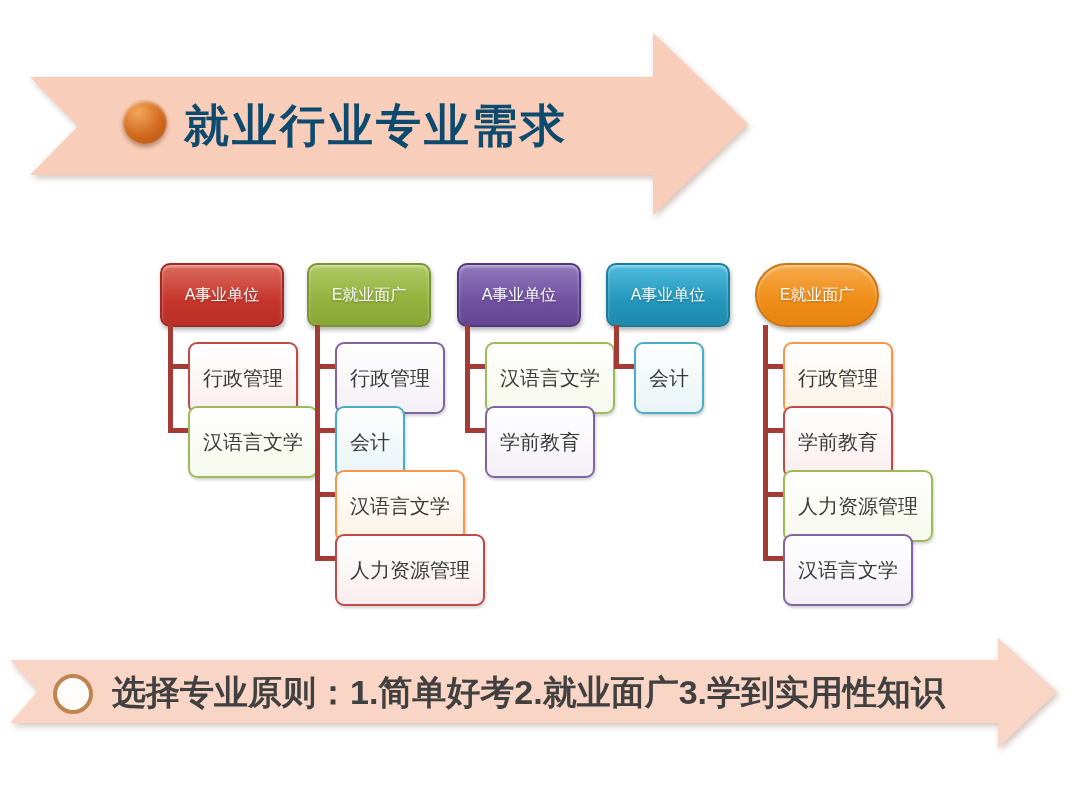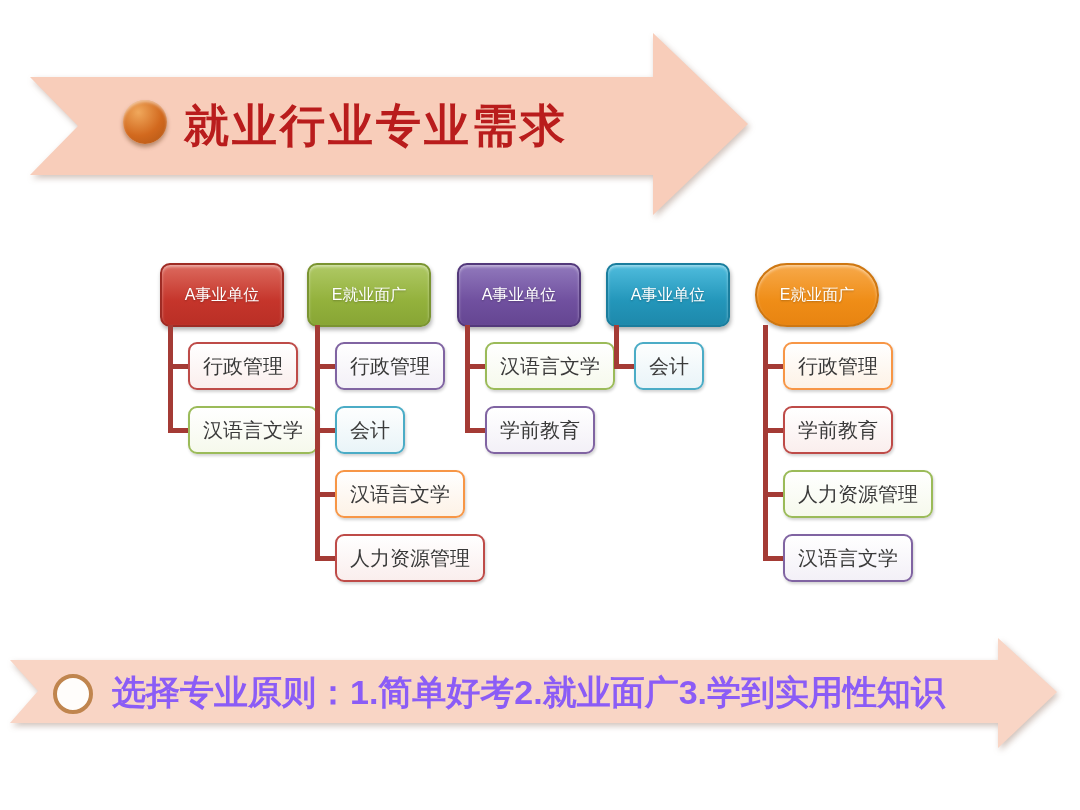--- a/index.html
+++ b/index.html
@@ -25,31 +25,31 @@
   }
 
   .top-bullet {
     position: absolute; left: 123px; top: 100px; width: 44px; height: 44px;
     border-radius: 50%;
     background: radial-gradient(circle at 35% 28%, #F0A85C 0%, #D2691E 55%, #AE5414 100%);
     box-shadow: 0 3px 4px rgba(100,50,10,0.45), inset 0 2px 3px rgba(255,255,255,0.5);
   }
   .top-title {
     position: absolute; left: 184px; top: 96px; height: 60px; line-height: 60px;
-    font-size: 45px; font-weight: 700; color: #b91c1c; letter-spacing: 3px;
+    font-size: 45px; font-weight: 700; color: #0c4a6e; letter-spacing: 3px;
     white-space: nowrap;
   }
 
   .bottom-bullet {
     position: absolute; left: 53px; top: 674px; width: 32px; height: 32px;
     border-radius: 50%; background: #fffdfb; border: 4px solid #C0854E;
   }
   .bottom-text {
     position: absolute; left: 112px; top: 672px; height: 40px; line-height: 40px;
-    font-size: 34px; font-weight: 700; color: #8b5cf6; white-space: nowrap;
+    font-size: 34px; font-weight: 700; color: #404040; white-space: nowrap;
   }
 
   
   .column { position: absolute; top: 263px; width: 150px; }
   .hdr {
     position: absolute; left: 0; top: 0; width: 120px; height: 60px;
     border-radius: 10px; border: 2px solid transparent;
     display: flex; align-items: center; justify-content: center;
     color: #ffffff; font-size: 16px; font-weight: 500; white-space: nowrap;
     text-shadow: 0 1px 2px rgba(0,0,0,0.25);
@@ -59,21 +59,21 @@
   .hdr-green  { background: linear-gradient(180deg,#AFC965,#93B13C 60%,#88A535); border-color:#7A9431; }
   .hdr-purple { background: linear-gradient(180deg,#9179BC,#70509F 60%,#654692); border-color:#53397B; }
   .hdr-teal   { background: linear-gradient(180deg,#4FBCDD,#2396BA 60%,#1E89AB); border-color:#1A7D9D; }
   .hdr-orange { background: linear-gradient(180deg,#F7A94A,#EF8D17 60%,#E88411); border-color:#CE7712;border-radius:32px; }
 
   .vline { position: absolute; left: 8px; width: 5px; background: #A43B35; }
   .stub  { position: absolute; left: 8px; width: 22px; height: 5px; background: #A43B35; }
 
   .item {
     position: absolute; left: 28px; height: 44px; line-height: 44px;
-    border: 2px solid #999; border-radius: 9px; padding: 0 13px;
+    border: 2px solid #999; border-radius: 9px; padding: 12px 13px;
     font-size: 20px; color: #3a3a3a; white-space: nowrap;
     font-family: "DejaVu Serif", "Liberation Serif", serif;
     box-shadow: 1px 2px 3px rgba(0,0,0,0.18);
   }
   .item-red    { border-color:#BE4B48; background: linear-gradient(180deg,#ffffff,#FAEEED); }
   .item-olive  { border-color:#9BBB59; background: linear-gradient(180deg,#ffffff,#F6F9EC); }
   .item-purple { border-color:#8064A2; background: linear-gradient(180deg,#ffffff,#F3F0F7); }
   .item-teal   { border-color:#4BACC6; background: linear-gradient(180deg,#FDFEFE,#E9F4F8); }
   .item-orange { border-color:#F79646; background: linear-gradient(180deg,#ffffff,#FDF2E6); }
 </style>

